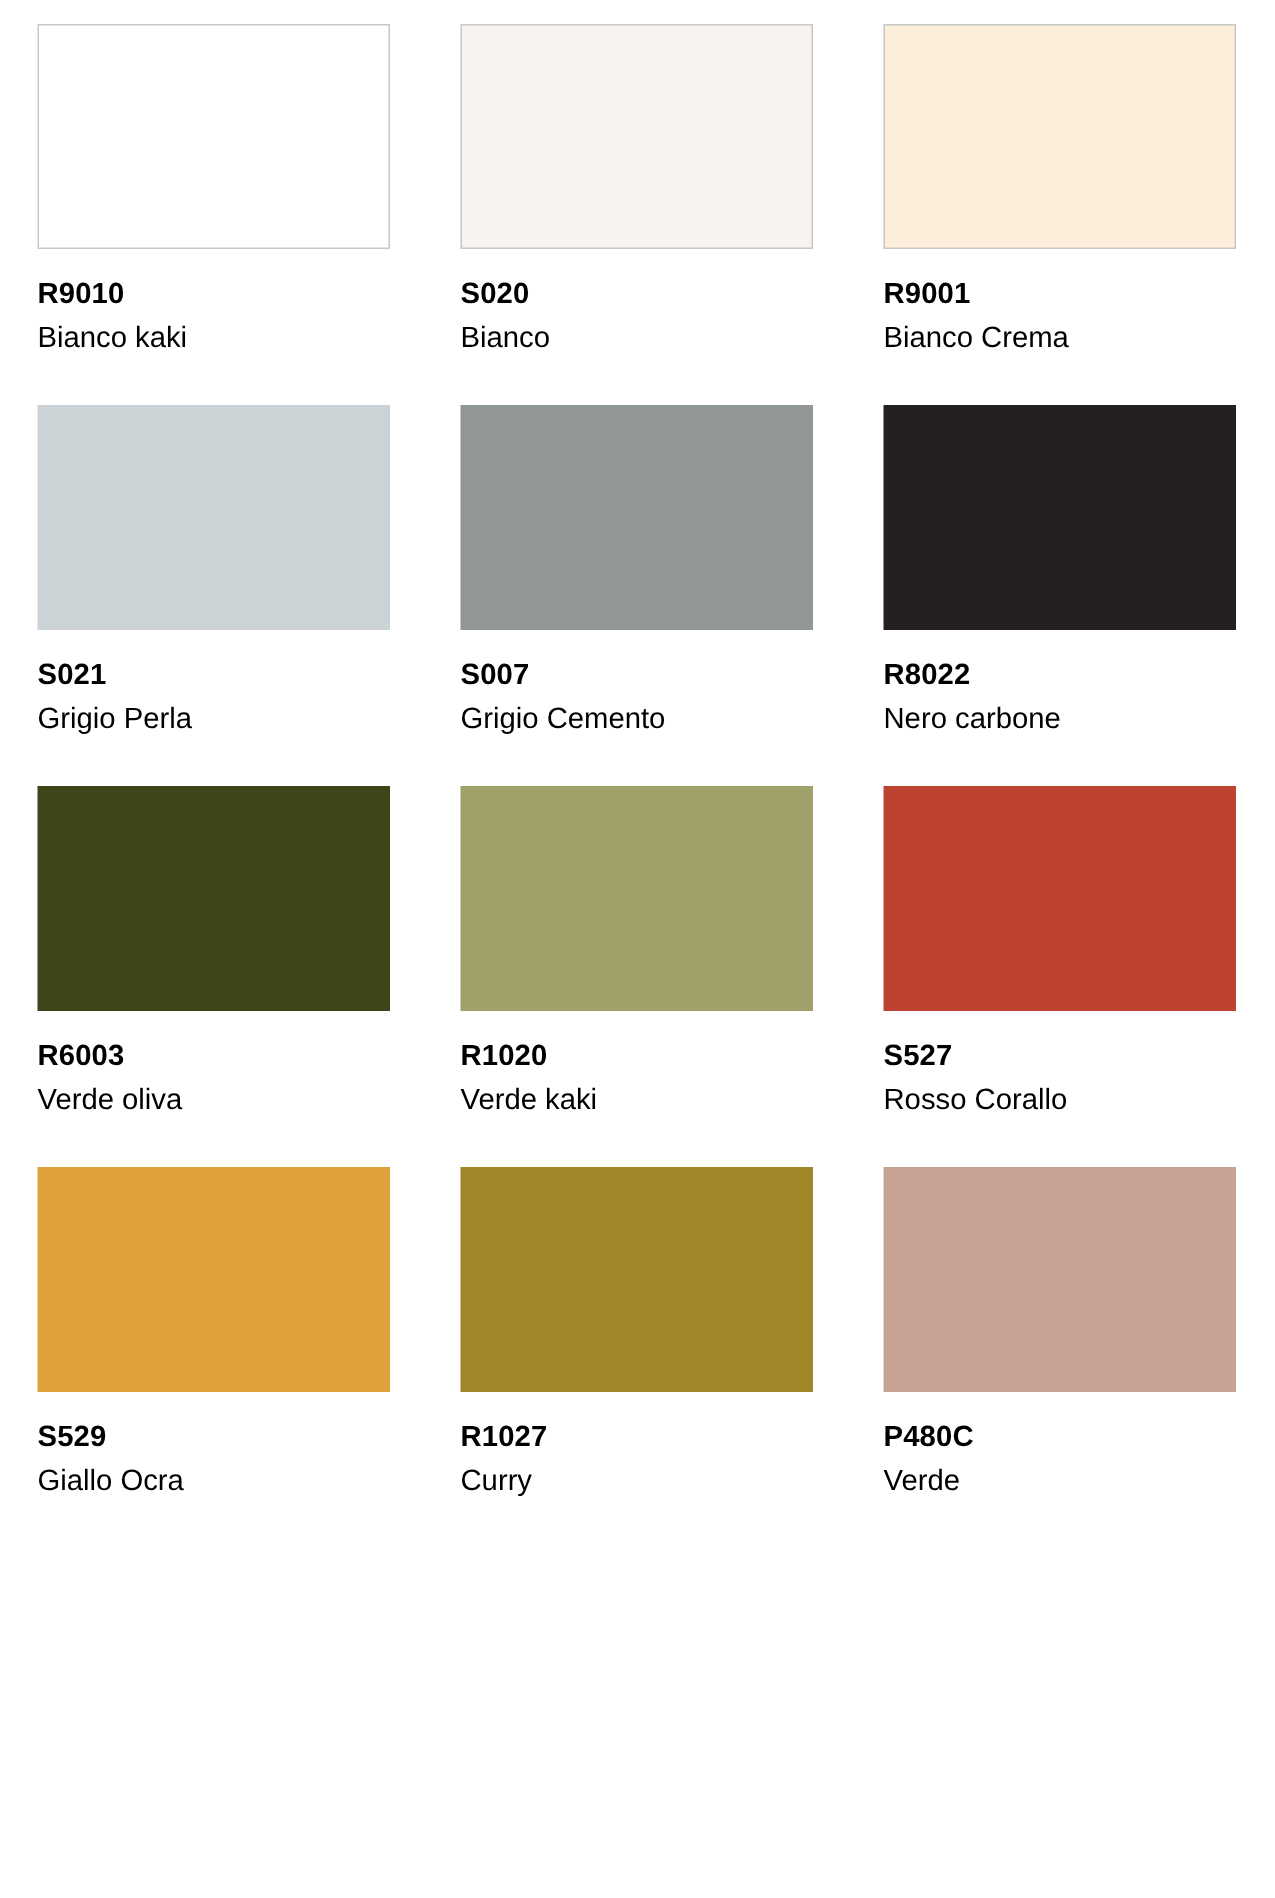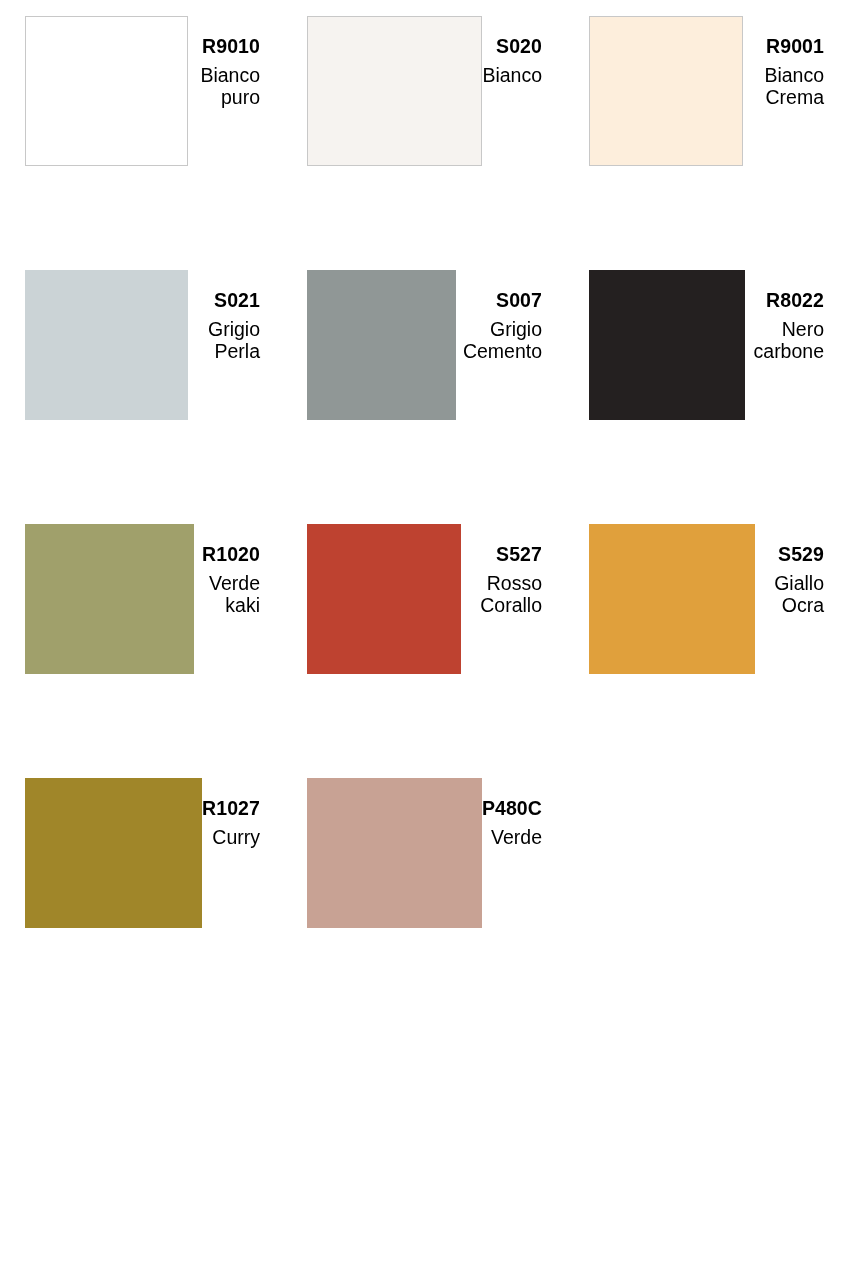--- a/index.html
+++ b/index.html
@@ -27,22 +27,22 @@
   .swatch-grid {
     display: grid;
     grid-template-columns: repeat(3, 235px);
     grid-template-rows: repeat(5, 254px);
     column-gap: 47px;
     row-gap: 0px;
   }
 
   .swatch-cell {
     display: flex;
+    flex-direction: column;
     align-items: flex-start;
-    text-align: right;
   }
 
   .swatch-chip {
     width: 235px;
     height: 150px;
     box-sizing: border-box;
     display: block;
   }
 
   .swatch-chip.bordered {
@@ -75,21 +75,21 @@
 </style>
 </head>
 <body>
 
 <div class="palette-sheet">
   <div class="swatch-grid" id="swatch-grid">
       <div class="swatch-cell">
         <div class="swatch-chip bordered" style="background-color: rgb(255, 255, 255);"></div>
         <div class="swatch-labels">
           <span class="swatch-code">R9010</span>
-          <span class="swatch-name">Bianco puro</span>
+          <span class="swatch-name">Bianco kaki</span>
         </div>
       </div>
       <div class="swatch-cell">
         <div class="swatch-chip bordered" style="background-color: rgb(246, 243, 240);"></div>
         <div class="swatch-labels">
           <span class="swatch-code">S020</span>
           <span class="swatch-name">Bianco</span>
         </div>
       </div>
       <div class="swatch-cell">
@@ -111,20 +111,27 @@
         <div class="swatch-labels">
           <span class="swatch-code">S007</span>
           <span class="swatch-name">Grigio Cemento</span>
         </div>
       </div>
       <div class="swatch-cell">
         <div class="swatch-chip" style="background-color: rgb(36, 32, 32);"></div>
         <div class="swatch-labels">
           <span class="swatch-code">R8022</span>
           <span class="swatch-name">Nero carbone</span>
+        </div>
+      </div>
+      <div class="swatch-cell">
+        <div class="swatch-chip" style="background-color: rgb(63, 69, 24);"></div>
+        <div class="swatch-labels">
+          <span class="swatch-code">R6003</span>
+          <span class="swatch-name">Verde oliva</span>
         </div>
       </div>
       <div class="swatch-cell">
         <div class="swatch-chip" style="background-color: rgb(160, 160, 107);"></div>
         <div class="swatch-labels">
           <span class="swatch-code">R1020</span>
           <span class="swatch-name">Verde kaki</span>
         </div>
       </div>
       <div class="swatch-cell">

